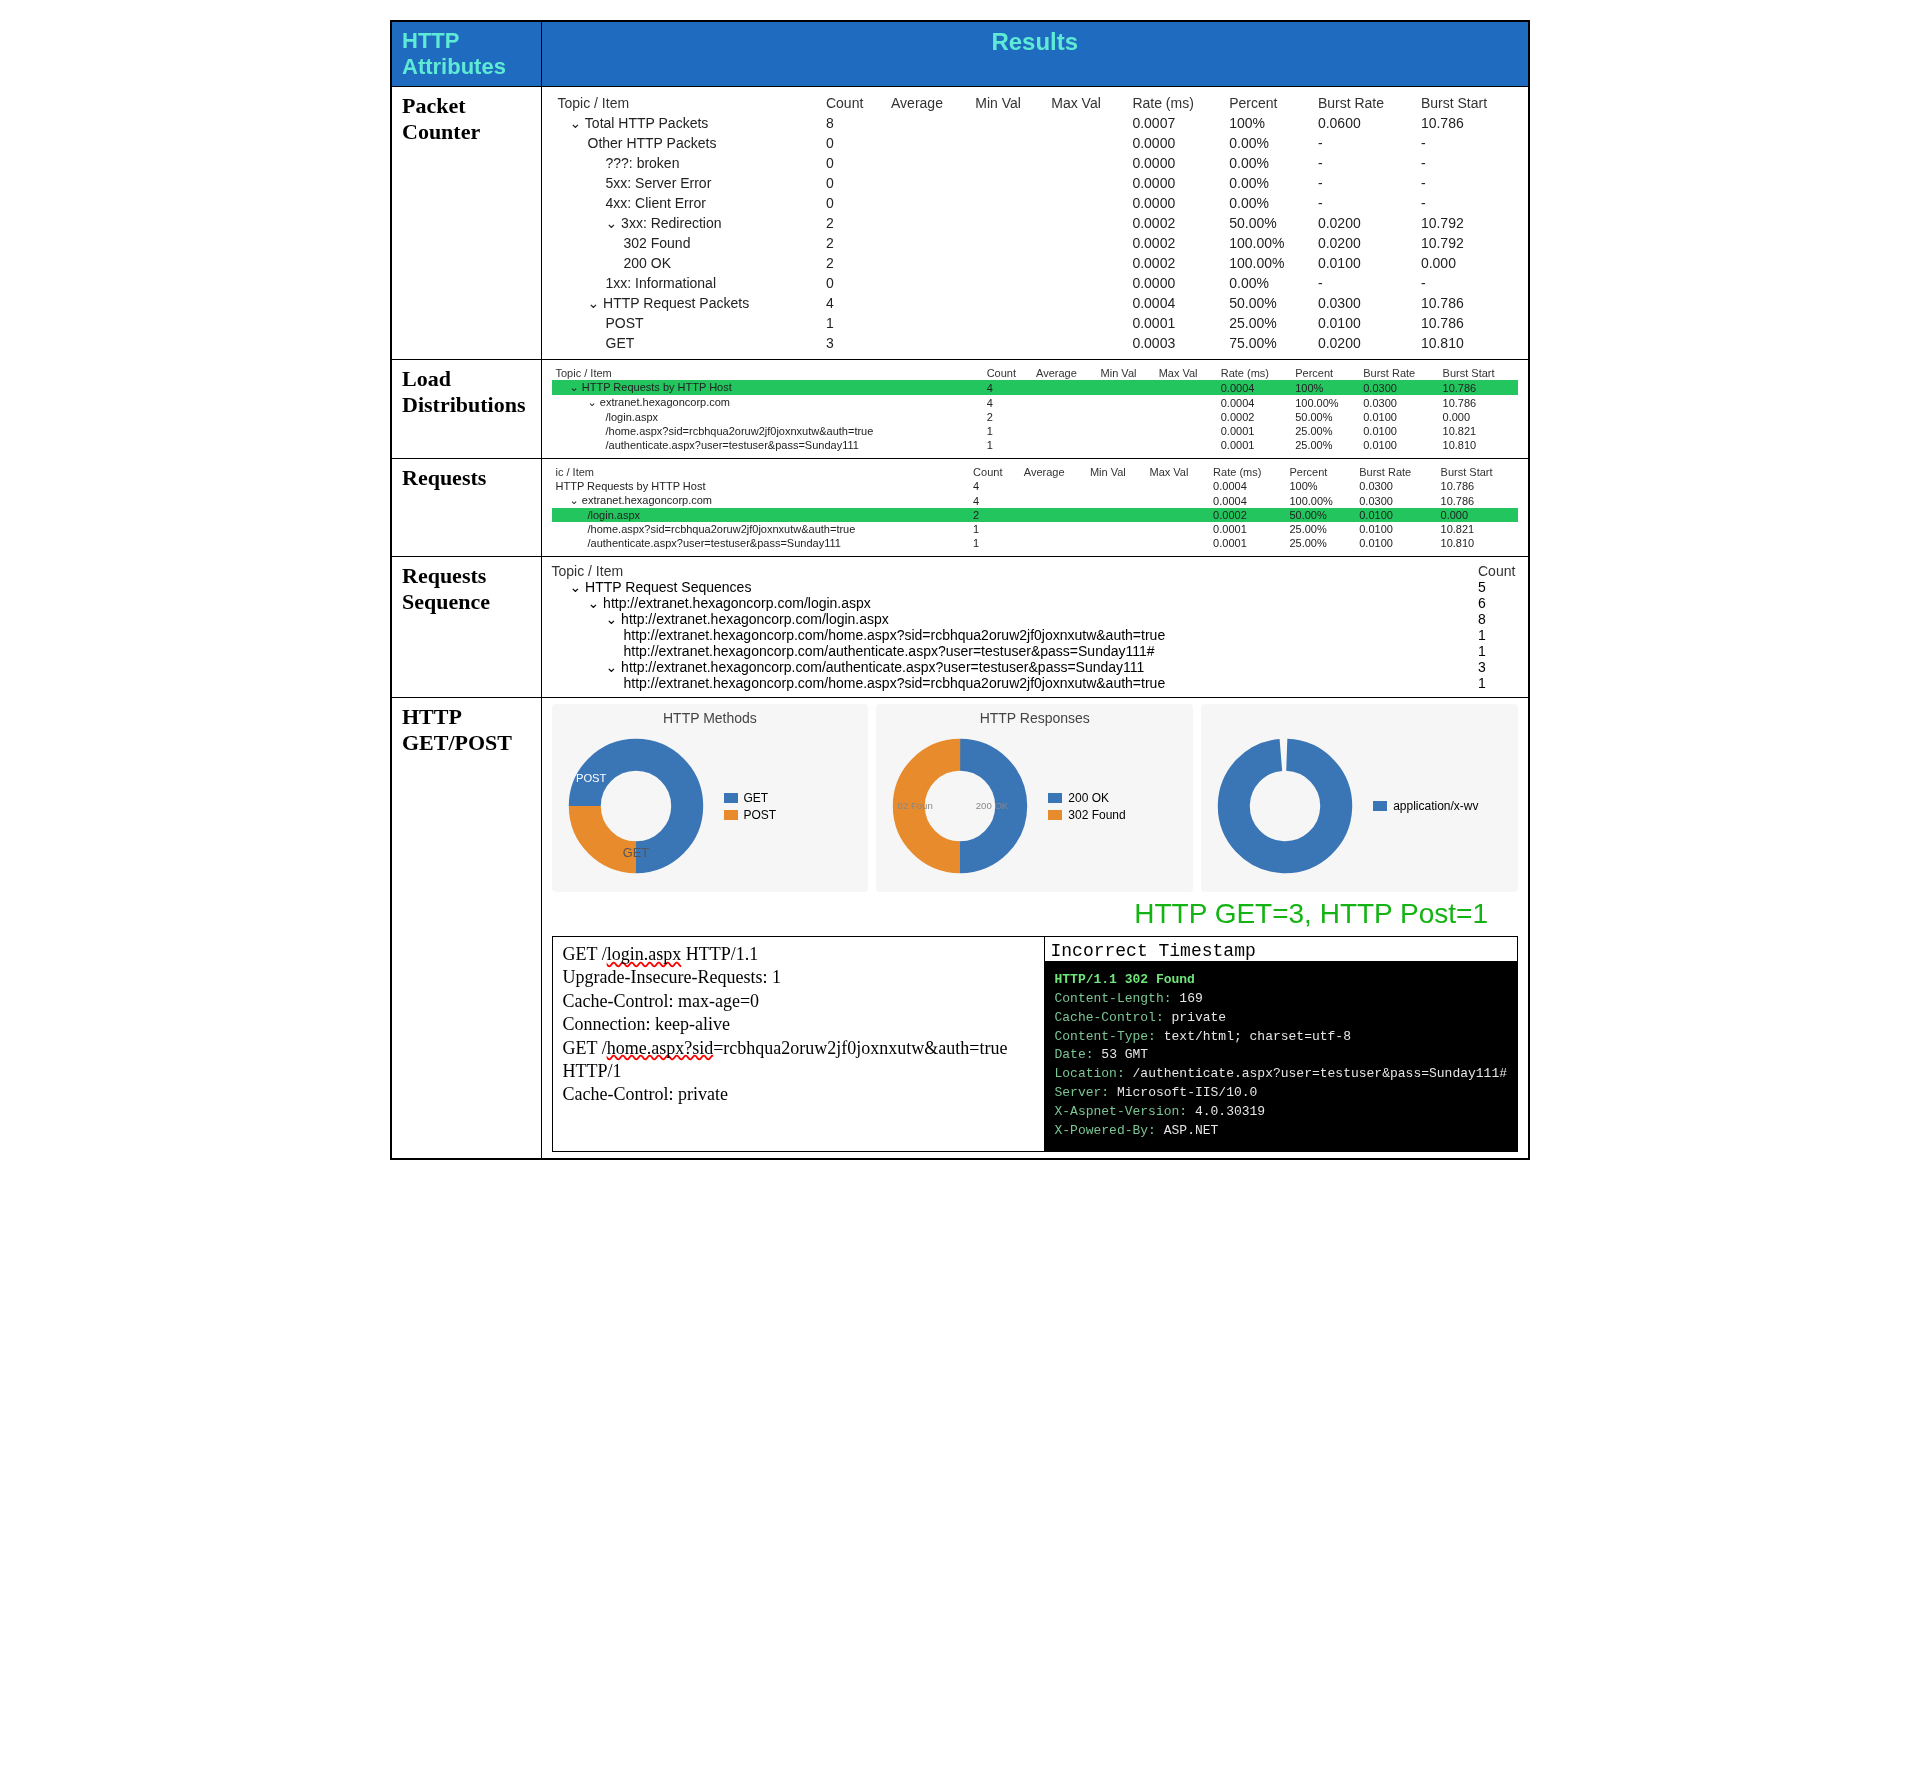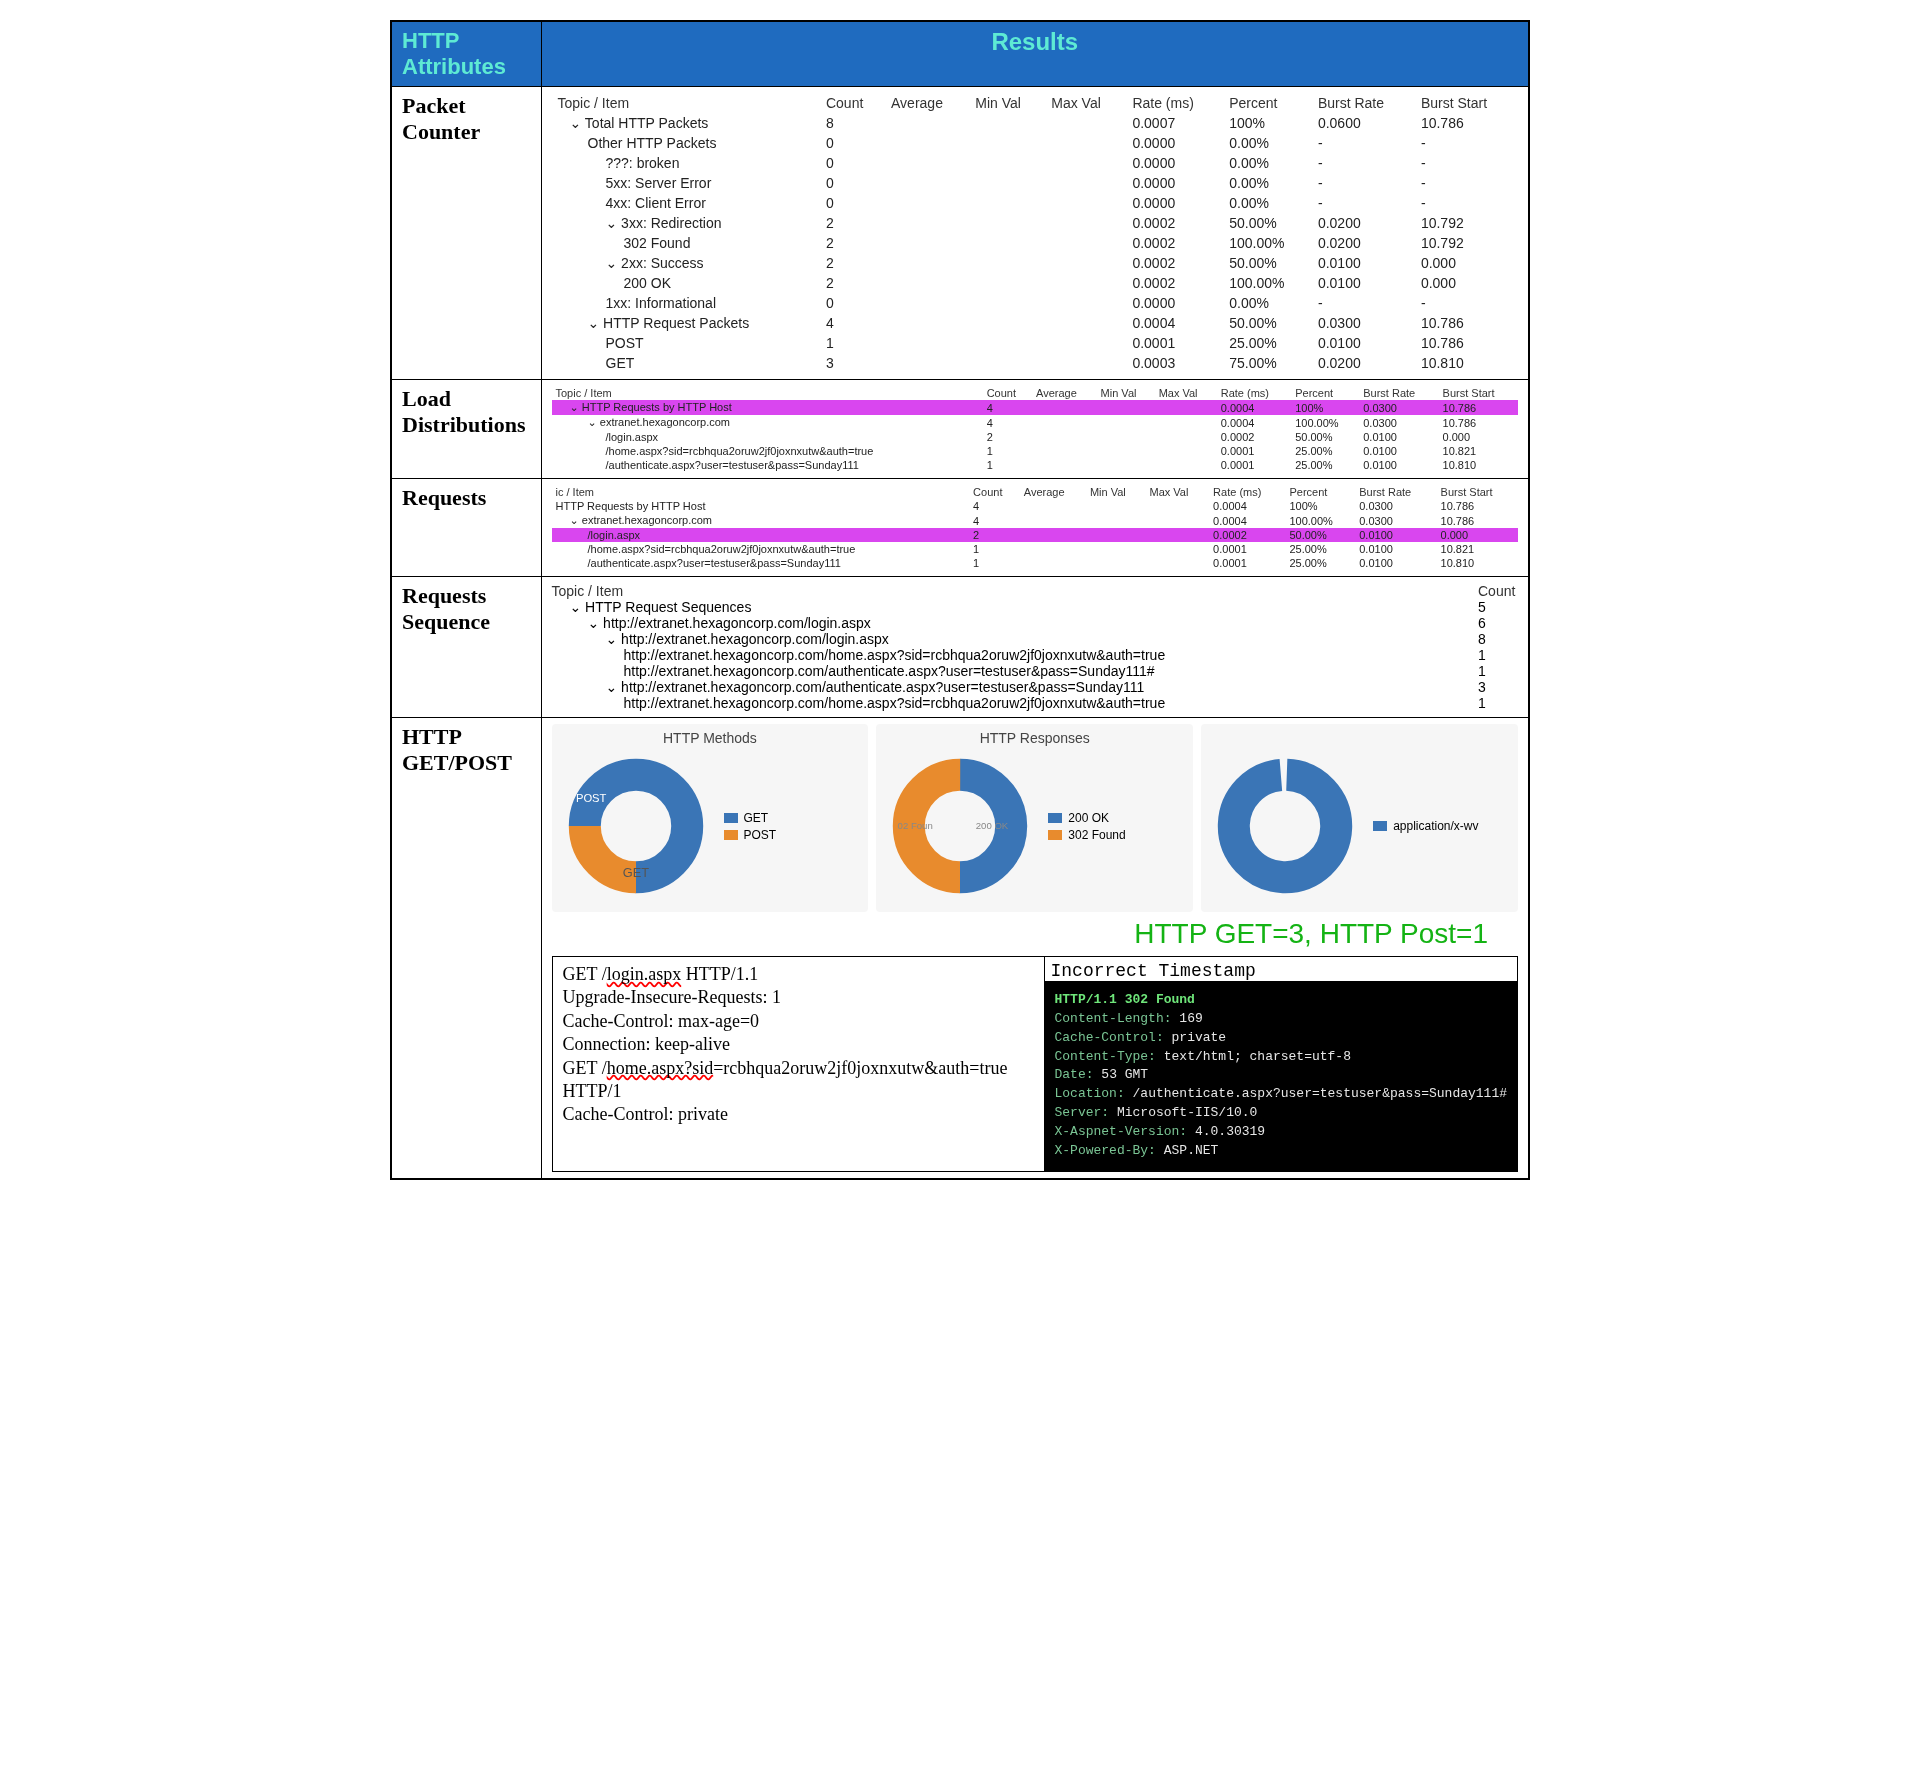--- a/index.html
+++ b/index.html
@@ -53,21 +53,21 @@
     font-weight: normal;
     color: #333;
     text-align: left;
     padding: 2px 6px;
   }
   table.stats td {
     padding: 2px 6px;
     color: #222;
     white-space: nowrap;
   }
-  table.stats .hl { background: #d946ef; border-radius: 7px; }
+  table.stats .hl { background: #22c55e; border-radius: 7px; }
   .ind1 { padding-left: 18px !important; }
   .ind2 { padding-left: 36px !important; }
   .ind3 { padding-left: 54px !important; }
   .ind4 { padding-left: 72px !important; }
 
   table.small td, table.small th { font-size: 11px; padding:1px 4px; }
 
   
   .seq-row { display: flex; justify-content: space-between; font-size: 14px; }
   .seq-row .lbl { flex: 1; }
@@ -226,31 +226,20 @@
               <tr>
                 <td class="ind4">302 Found</td>
                 <td>2</td>
                 <td></td>
                 <td></td>
                 <td></td>
                 <td>0.0002</td>
                 <td>100.00%</td>
                 <td>0.0200</td>
                 <td>10.792</td>
-              </tr>
-              <tr>
-                <td class="ind3">⌄ 2xx: Success</td>
-                <td>2</td>
-                <td></td>
-                <td></td>
-                <td></td>
-                <td>0.0002</td>
-                <td>50.00%</td>
-                <td>0.0100</td>
-                <td>0.000</td>
               </tr>
               <tr>
                 <td class="ind4">200 OK</td>
                 <td>2</td>
                 <td></td>
                 <td></td>
                 <td></td>
                 <td>0.0002</td>
                 <td>100.00%</td>
                 <td>0.0100</td>

